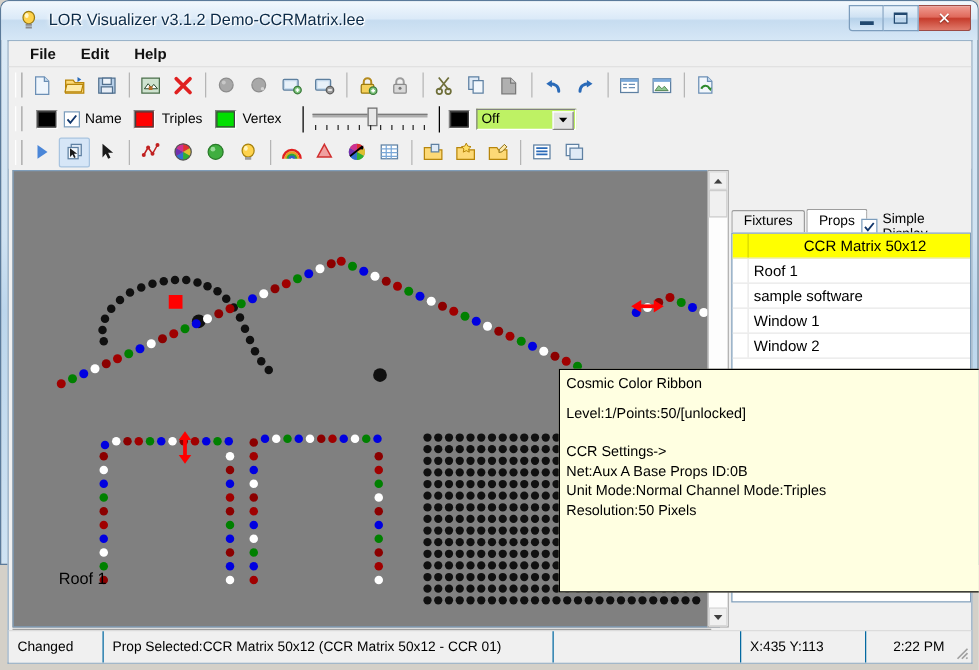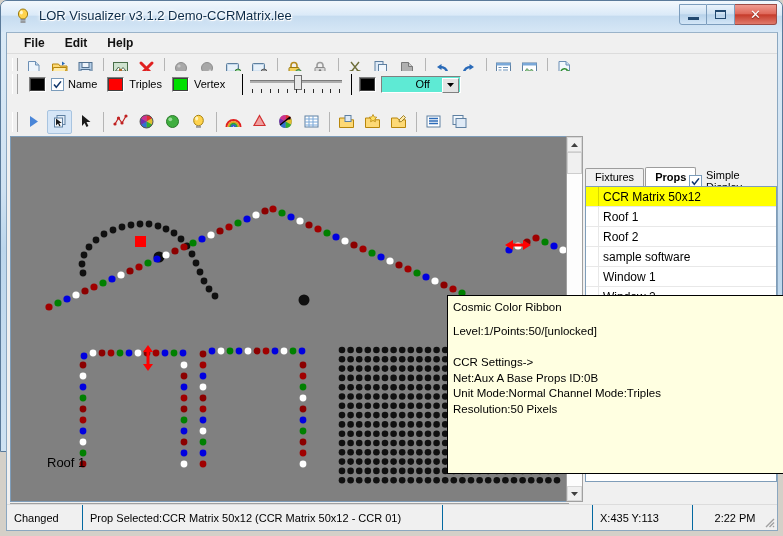--- a/index.html
+++ b/index.html
@@ -66,21 +66,21 @@
   .menuitem{
     font-size:12px;color:#111;padding:3px 9px;margin-right:2px;line-height:13px;
   }
 
   
   .tb{
     position:absolute;left:0;width:100%;box-sizing:border-box;
     background:#f0f0f0;display:flex;align-items:center;
   }
   .tb1{top:21px;height:28px;padding-left:5px;}
-  .tb2{top:38px;height:26px;padding-left:5px;}
+  .tb2{top:49px;height:26px;padding-left:5px;}
   .tb3{top:75px;height:27px;padding-left:5px;}
   .grip{
     width:4px;height:20px;margin-right:3px;flex:none;
     border-left:1px solid #fff;border-right:1px solid #a0a0a0;
   }
   .tbtn{
     width:23px;height:22px;flex:none;margin-right:1px;
     border:1px solid transparent;border-radius:2px;
     display:flex;align-items:center;justify-content:center;
     background:#f0f0f0;
@@ -107,22 +107,22 @@
   .vline{width:1px;height:21px;background:#000;margin:0 7px;flex:none;}
   .trackbar{
     position:relative;width:92px;height:22px;flex:none;margin-right:2px;
   }
   .trackbar .rail{position:absolute;left:0;top:7px;width:92px;height:2px;background:#aeaeae;border-top:1px solid #7a7a7a;}
   .trackbar .thumb{position:absolute;left:44px;top:2px;width:6px;height:13px;background:#e8e8e8;border:1px solid #6d6d6d;}
   .trackbar .ticks{position:absolute;left:2px;top:16px;width:88px;height:4px;display:flex;justify-content:space-between;}
   .trackbar .ticks i{width:1px;height:4px;background:#2a2a2a;display:block;}
   .combo{
     width:80px;height:17px;flex:none;box-sizing:border-box;
-    background:#5eead4;border:1px solid #808080;border-right-color:#fff;border-bottom-color:#fff;
-    display:flex;align-items:center;position:relative;justify-content:center;
+    background:#bef264;border:1px solid #808080;border-right-color:#fff;border-bottom-color:#fff;
+    display:flex;align-items:center;position:relative;
   }
   .combo .ctext{font-size:11px;color:#000;padding-left:3px;}
   .combo .carrow{
     position:absolute;right:1px;top:1px;width:15px;height:13px;
     background:#e4e4e4;border:1px solid #fff;border-right-color:#808080;border-bottom-color:#808080;
     display:flex;align-items:center;justify-content:center;
   }
 
   
   .canvas-wrap{
@@ -153,40 +153,40 @@
 
   
   .rpanel{position:absolute;left:578px;top:103px;width:192px;height:384px;}
   .tabrow{position:absolute;left:0;top:31px;height:19px;display:flex;align-items:flex-end;}
   .tab{
     height:18px;box-sizing:border-box;padding:0 9px;
     font-size:11px;color:#000;line-height:17px;
     background:#f0f0f0;border:1px solid #9d9d9d;border-bottom:none;
     border-radius:2px 2px 0 0;margin-right:1px;
   }
-  .tab.active{background:#fff;height:19px;line-height:18px;font-weight:bold;}
+  .tab.active{background:#fff;height:19px;line-height:18px;font-weight:normal;}
   .simple{
     position:absolute;left:104px;top:33px;display:flex;align-items:center;
   }
   .simple .chk{margin-right:4px;}
   .simple span{font-size:11px;color:#000;}
   .listbox{
     position:absolute;left:0;top:50px;width:192px;height:296px;
     box-sizing:border-box;background:#fff;border:1px solid #7f9db9;
     overflow:hidden;
   }
   .listrow{
     position:relative;height:20px;box-sizing:border-box;
     border-bottom:1px solid #e8e8e8;display:flex;align-items:center;
   }
   .listrow .gutter{
     width:13px;height:100%;flex:none;border-right:1px solid #e8e8e8;box-sizing:border-box;
   }
   .listrow .ltext{font-size:12px;color:#000;padding-left:4px;white-space:nowrap;}
-  .listrow.sel{background:#ffff00;}
+  .listrow.sel{background:#ffff00;gap:40px;}
   .listrow.sel .gutter{border-right-color:#d8d800;}
 
   
   .tooltip{
     position:absolute;left:440px;top:262px;width:340px;height:179px;
     box-sizing:border-box;background:#ffffe1;border:1px solid #000;
     padding:4px 5px 0 5px;
   }
   .tooltip div{
     font-size:11.5px;color:#000;line-height:15.5px;white-space:nowrap;
@@ -1203,24 +1203,20 @@
           <div class="listrow sel">
             <div class="gutter"></div>
             <div class="ltext">CCR Matrix 50x12</div>
           </div>
           <div class="listrow">
             <div class="gutter"></div>
             <div class="ltext">Roof 1</div>
           </div>
           <div class="listrow">
             <div class="gutter"></div>
-            <div class="ltext">Roof 2</div>
-          </div>
-          <div class="listrow">
-            <div class="gutter"></div>
             <div class="ltext">sample software</div>
           </div>
           <div class="listrow">
             <div class="gutter"></div>
             <div class="ltext">Window 1</div>
           </div>
           <div class="listrow">
             <div class="gutter"></div>
             <div class="ltext">Window 2</div>
           </div>

